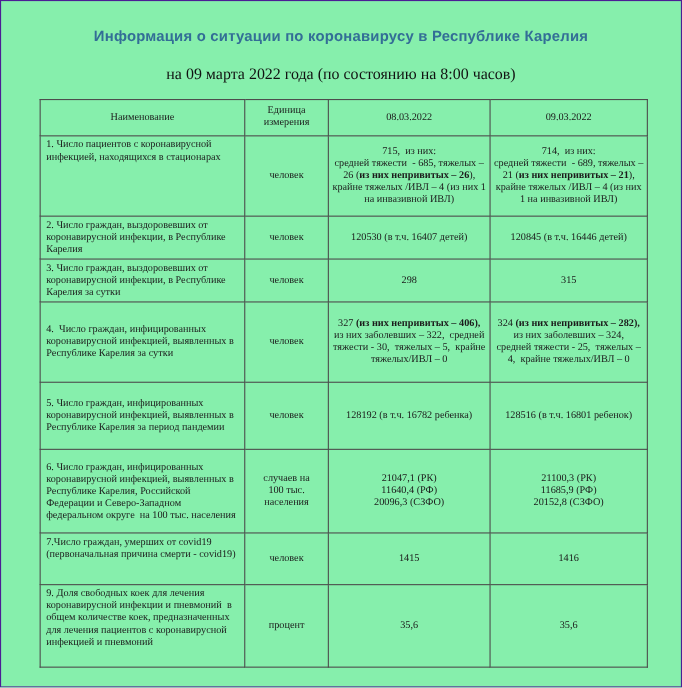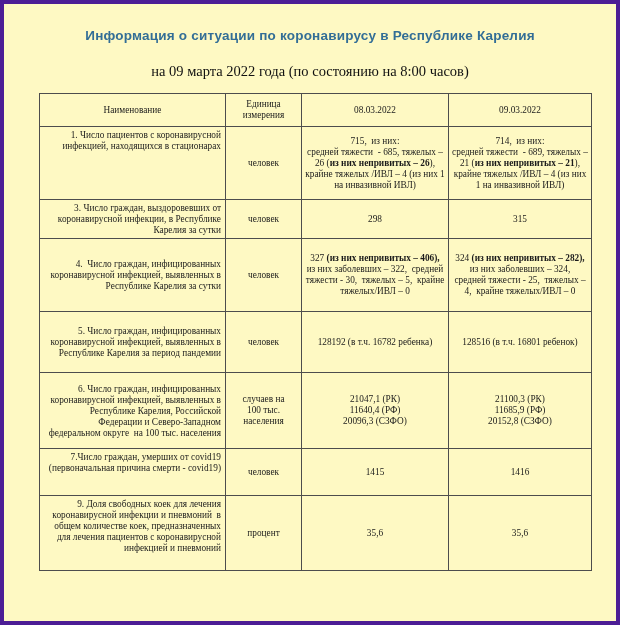--- a/index.html
+++ b/index.html
@@ -6,22 +6,22 @@
   html,body { background:#fff; }
   body {
     width:620px; height:625px;
     font-family:"Liberation Serif", serif;
     color:#1b1b1b;
     position:relative;
     overflow:hidden;
   }
   .page {
     width:620px; height:625px;
-    border:4px solid #4c1d95;
-    background:#fef9c3;
+    border:1px solid #4c1d95;
+    background:#86efac;
     padding-top:24px;
   }
   .doc-title {
     text-align:center;
     font-family:"Liberation Sans", sans-serif;
     font-weight:bold;
     font-size:13.5px;
     letter-spacing:0.2px;
     color:#336e96;
   }
@@ -43,21 +43,21 @@
     border:1px solid #4d4d4d;
     font-weight:normal;
     white-space:pre-wrap;
     overflow:hidden;
   }
   th.hcell {
     text-align:center; vertical-align:middle;
     padding:2px;
   }
   td.name {
-    text-align:right;
+    text-align:left;
     vertical-align:top;
     padding:3px 4px 2px 5px;
   }
   tr.vm td.name { vertical-align:middle; }
   td.unit, td.val {
     text-align:center;
     vertical-align:middle;
     padding:2px 3px;
   }
   .b { font-weight:bold; }
@@ -96,20 +96,26 @@
       <th class="hcell">09.03.2022</th>
     </tr>
     <tr class="r1">
       <td class="name">1. Число пациентов с коронавирусной инфекцией, находящихся в стационарах</td>
       <td class="unit">человек</td>
       <td class="val"><span>715,  из них:
 средней тяжести  - 685, тяжелых – 26 (</span><span class="b">из них непривитых – 26</span><span>), крайне тяжелых /ИВЛ – 4 (из них 1 на инвазивной ИВЛ)</span></td>
       <td class="val"><span>714,  из них:
 средней тяжести  - 689, тяжелых – 21 (</span><span class="b">из них непривитых – 21</span><span>), крайне тяжелых /ИВЛ – 4 (из них 1 на инвазивной ИВЛ)</span></td>
     </tr>
+    <tr class="r2 vm">
+      <td class="name">2. Число граждан, выздоровевших от коронавирусной инфекции, в Республике Карелия</td>
+      <td class="unit">человек</td>
+      <td class="val"><span>120530 (в т.ч. 16407 детей)</span></td>
+      <td class="val"><span>120845 (в т.ч. 16446 детей)</span></td>
+    </tr>
     <tr class="r3 vm">
       <td class="name">3. Число граждан, выздоровевших от коронавирусной инфекции, в Республике Карелия за сутки</td>
       <td class="unit">человек</td>
       <td class="val"><span>298</span></td>
       <td class="val"><span>315</span></td>
     </tr>
     <tr class="r4 vm">
       <td class="name">4.  Число граждан, инфицированных коронавирусной инфекцией, выявленных в Республике Карелия за сутки</td>
       <td class="unit">человек</td>
       <td class="val"><span>327 </span><span class="b">(из них непривитых – 406),</span><span> из них заболевших – 322,  средней тяжести - 30,  тяжелых – 5,  крайне тяжелых/ИВЛ – 0</span></td>

